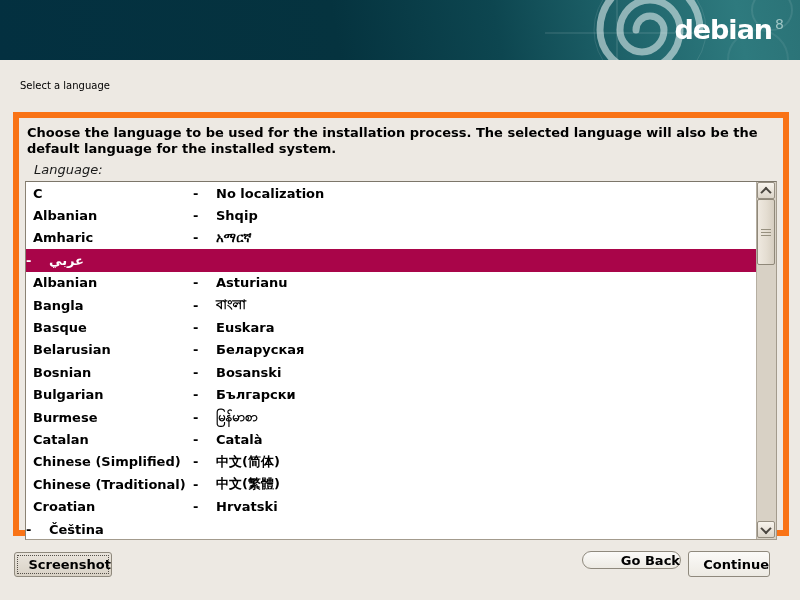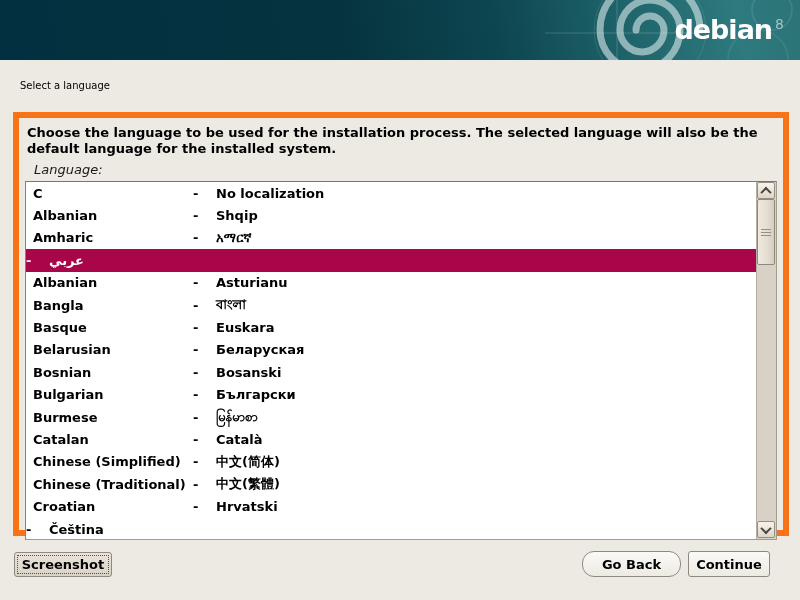--- a/index.html
+++ b/index.html
@@ -86,27 +86,28 @@
   .grip{width:10px;height:1px;background:#97907f;}
   
   .footer{position:relative;height:54px;}
   .btn{
     position:absolute;box-sizing:border-box;
     font-family:"DejaVu Sans","Liberation Sans",sans-serif;
     font-size:13px;font-weight:bold;color:#000;
     background:linear-gradient(#fbfaf8,#edeae3);
     border:1px solid #8f897d;border-radius:3px;
     padding:0;
+    text-align:right;
   }
   .btn-screenshot{
     left:14px;top:16px;height:25px;width:98px;
     background:linear-gradient(#e9e4dc,#d9d2c6);
     outline:1px dotted #55504a;outline-offset:-4px;
   }
-  .btn-goback{left:582px;top:15px;width:99px;height:26px;border-radius:12px;}
+  .btn-goback{left:582px;top:15px;width:99px;height:18px;border-radius:12px;}
   .btn-continue{left:688px;top:15px;width:82px;height:26px;}
 </style>
 </head>
 <body>
 
 <div class="banner">
   <svg width="800" height="74" viewBox="0 0 800 74">
     <line x1="617" y1="0" x2="617" y2="74" stroke="rgba(255,255,255,0.18)" stroke-width="1"></line>
     <line x1="545" y1="33" x2="695" y2="33" stroke="rgba(255,255,255,0.18)" stroke-width="1"></line>
     <circle cx="772" cy="10" r="20" fill="none" stroke="rgba(255,255,255,0.09)" stroke-width="2"></circle>

